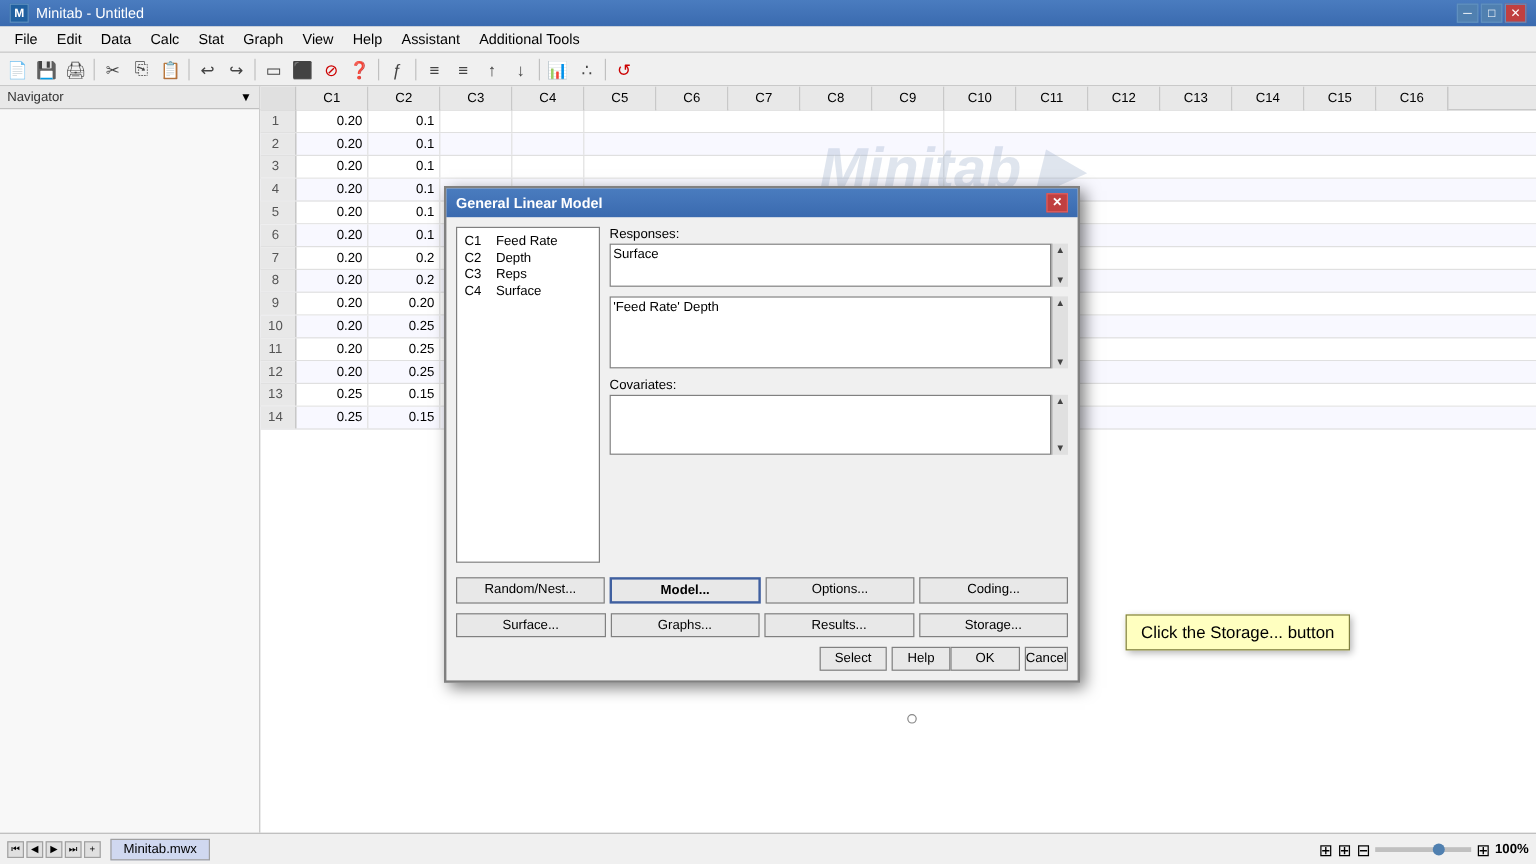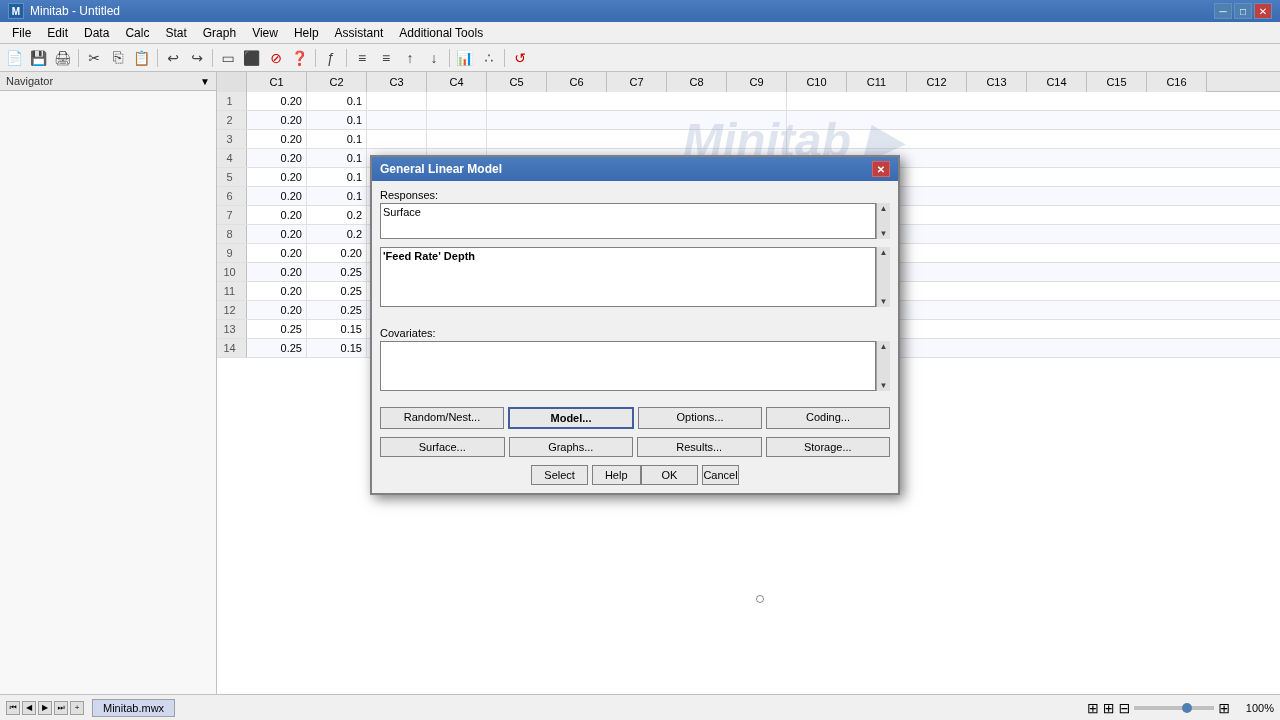--- a/index.html
+++ b/index.html
@@ -667,49 +667,55 @@
   </div>
   <div class="tab-item tab-active">Minitab.mwx</div>
   <div class="zoom-controls">
     <span style="font-size:14px;">⊞</span>
     <span style="font-size:14px;">⊞</span>
     <span style="font-size:14px;">⊟</span>
     <div class="zoom-slider">
       <div class="zoom-slider-thumb"></div>
     </div>
     <span style="font-size:14px;">⊞</span>
-    <span style="font-size:11px;margin-left:12px;">100%</span>
+    <span style="font-size:11px;margin-left:0;font-weight:bold;">100%</span>
   </div>
 </div>
 
 <div class="dialog-overlay">
   <div class="dialog">
 
     <div class="dialog-title-bar">
       <span>General Linear Model</span>
       <div class="dialog-close-btn">✕</div>
     </div>
 
     <div class="dialog-body">
 
+      <div class="dialog-left">
+        <div class="dialog-left-item">C1&nbsp;&nbsp;&nbsp;&nbsp;Feed Rate</div>
+        <div class="dialog-left-item">C2&nbsp;&nbsp;&nbsp;&nbsp;Depth</div>
+        <div class="dialog-left-item">C3&nbsp;&nbsp;&nbsp;&nbsp;Reps</div>
+        <div class="dialog-left-item">C4&nbsp;&nbsp;&nbsp;&nbsp;Surface</div>
+      </div>
 
       <div class="dialog-right">
 
         <div class="field-label">Responses:</div>
         <div class="field-box-with-scroll" style="margin-bottom:8px;">
           <div class="field-box-inner" style="min-height:36px;border:1px solid #808080;background:white;">
             <span>Surface</span>
           </div>
           <div class="field-scroll">
             <span class="scroll-arrow">▲</span>
             <span class="scroll-arrow">▼</span>
           </div>
         </div>
 
-        <div class="field-box-with-scroll" style="margin-bottom:20px;font-weight:bold;">
+        <div class="field-box-with-scroll" style="margin-bottom:8px;">
           <div class="field-box-inner" style="min-height:60px;border:1px solid #808080;background:white;">
             <span>'Feed Rate' Depth</span>
           </div>
           <div class="field-scroll">
             <span class="scroll-arrow">▲</span>
             <span class="scroll-arrow">▼</span>
           </div>
         </div>
 
         <div class="field-label">Covariates:</div>
@@ -731,27 +737,30 @@
       <div class="dialog-btn">Options...</div>
       <div class="dialog-btn">Coding...</div>
     </div>
     <div class="dialog-btn-row">
       <div class="dialog-btn">Surface...</div>
       <div class="dialog-btn">Graphs...</div>
       <div class="dialog-btn">Results...</div>
       <div class="dialog-btn">Storage...</div>
     </div>
 
-    <div style="display:flex;justify-content:center;padding:4px 8px 8px;">
+    <div style="display:flex;justify-content:flex-end;padding:4px 8px 8px;">
       <div style="display:flex;gap:4px;">
         <div class="dialog-select-btn">Select</div>
         <div class="dialog-select-btn">Help</div>
       </div>
       <div style="display:flex;gap:4px;">
         <div class="dialog-ok-btn">OK</div>
         <div class="dialog-cancel-btn">Cancel</div>
       </div>
     </div>
   </div>
 
+  <div class="tooltip-box">
+    <span>Click the Storage... button</span>
+  </div>
 
   <div class="cursor-dot" style="left:756px;top:595px;"></div>
 </div>
 
 </body></html>

